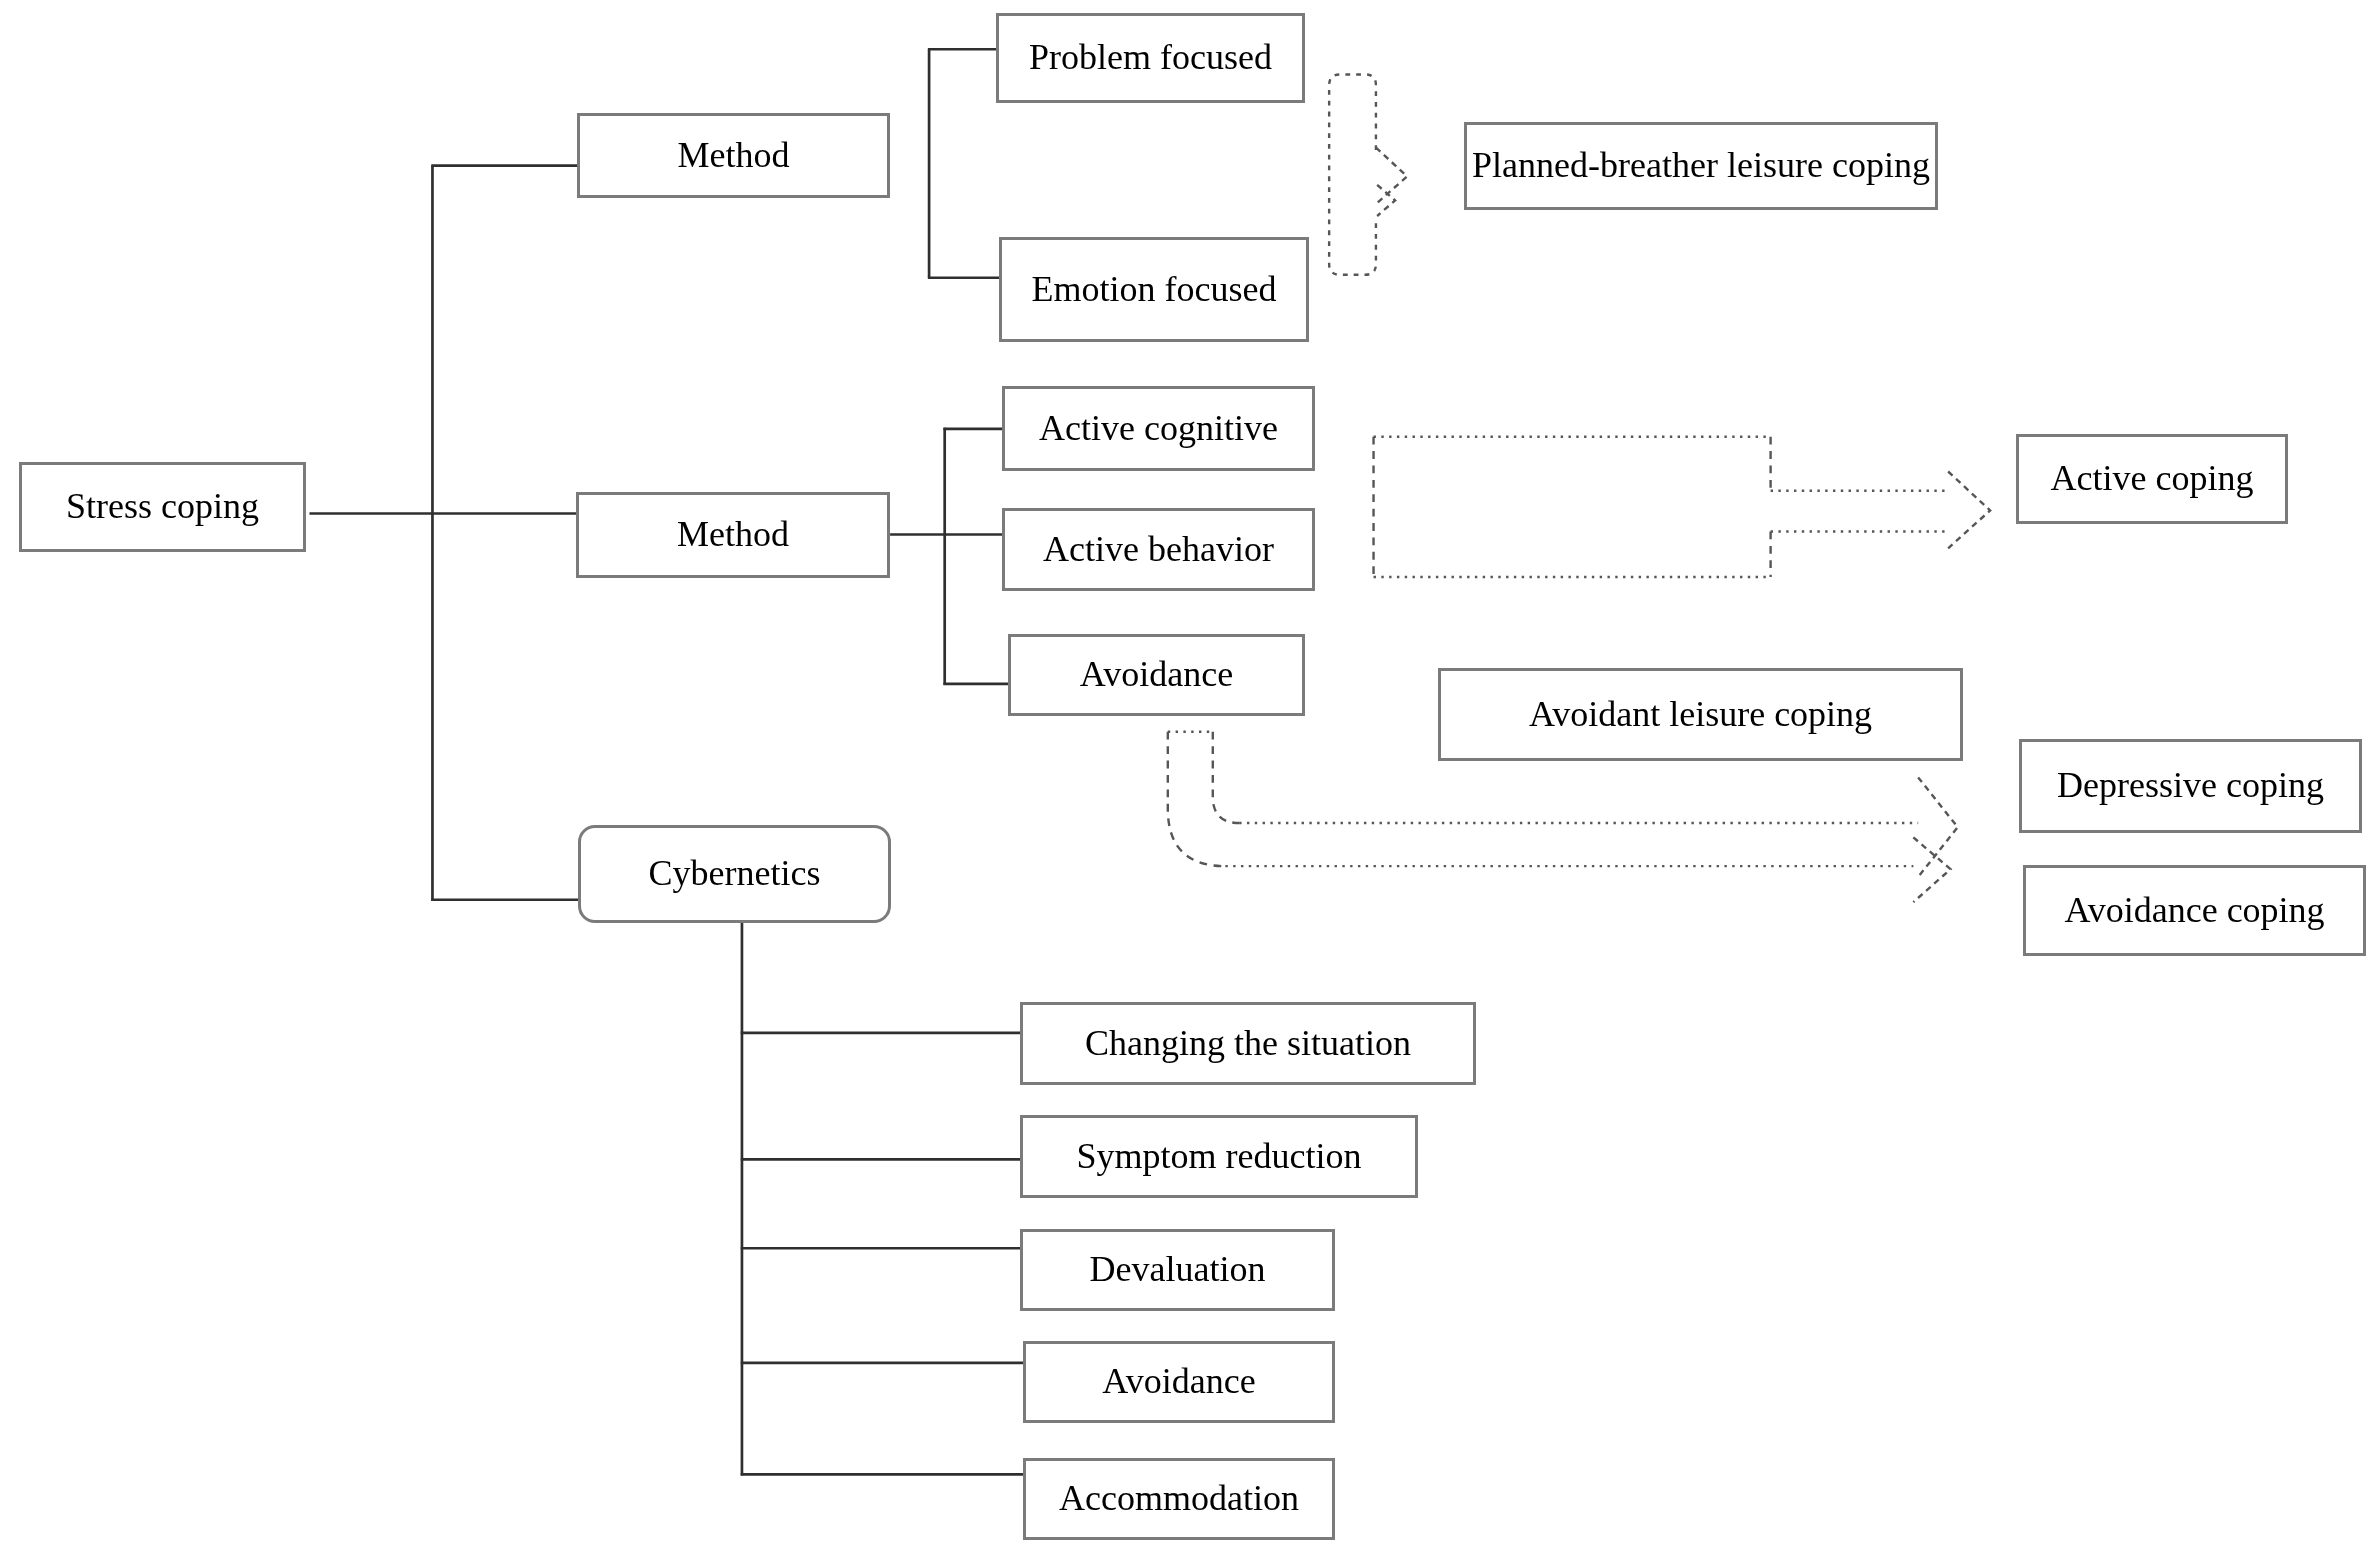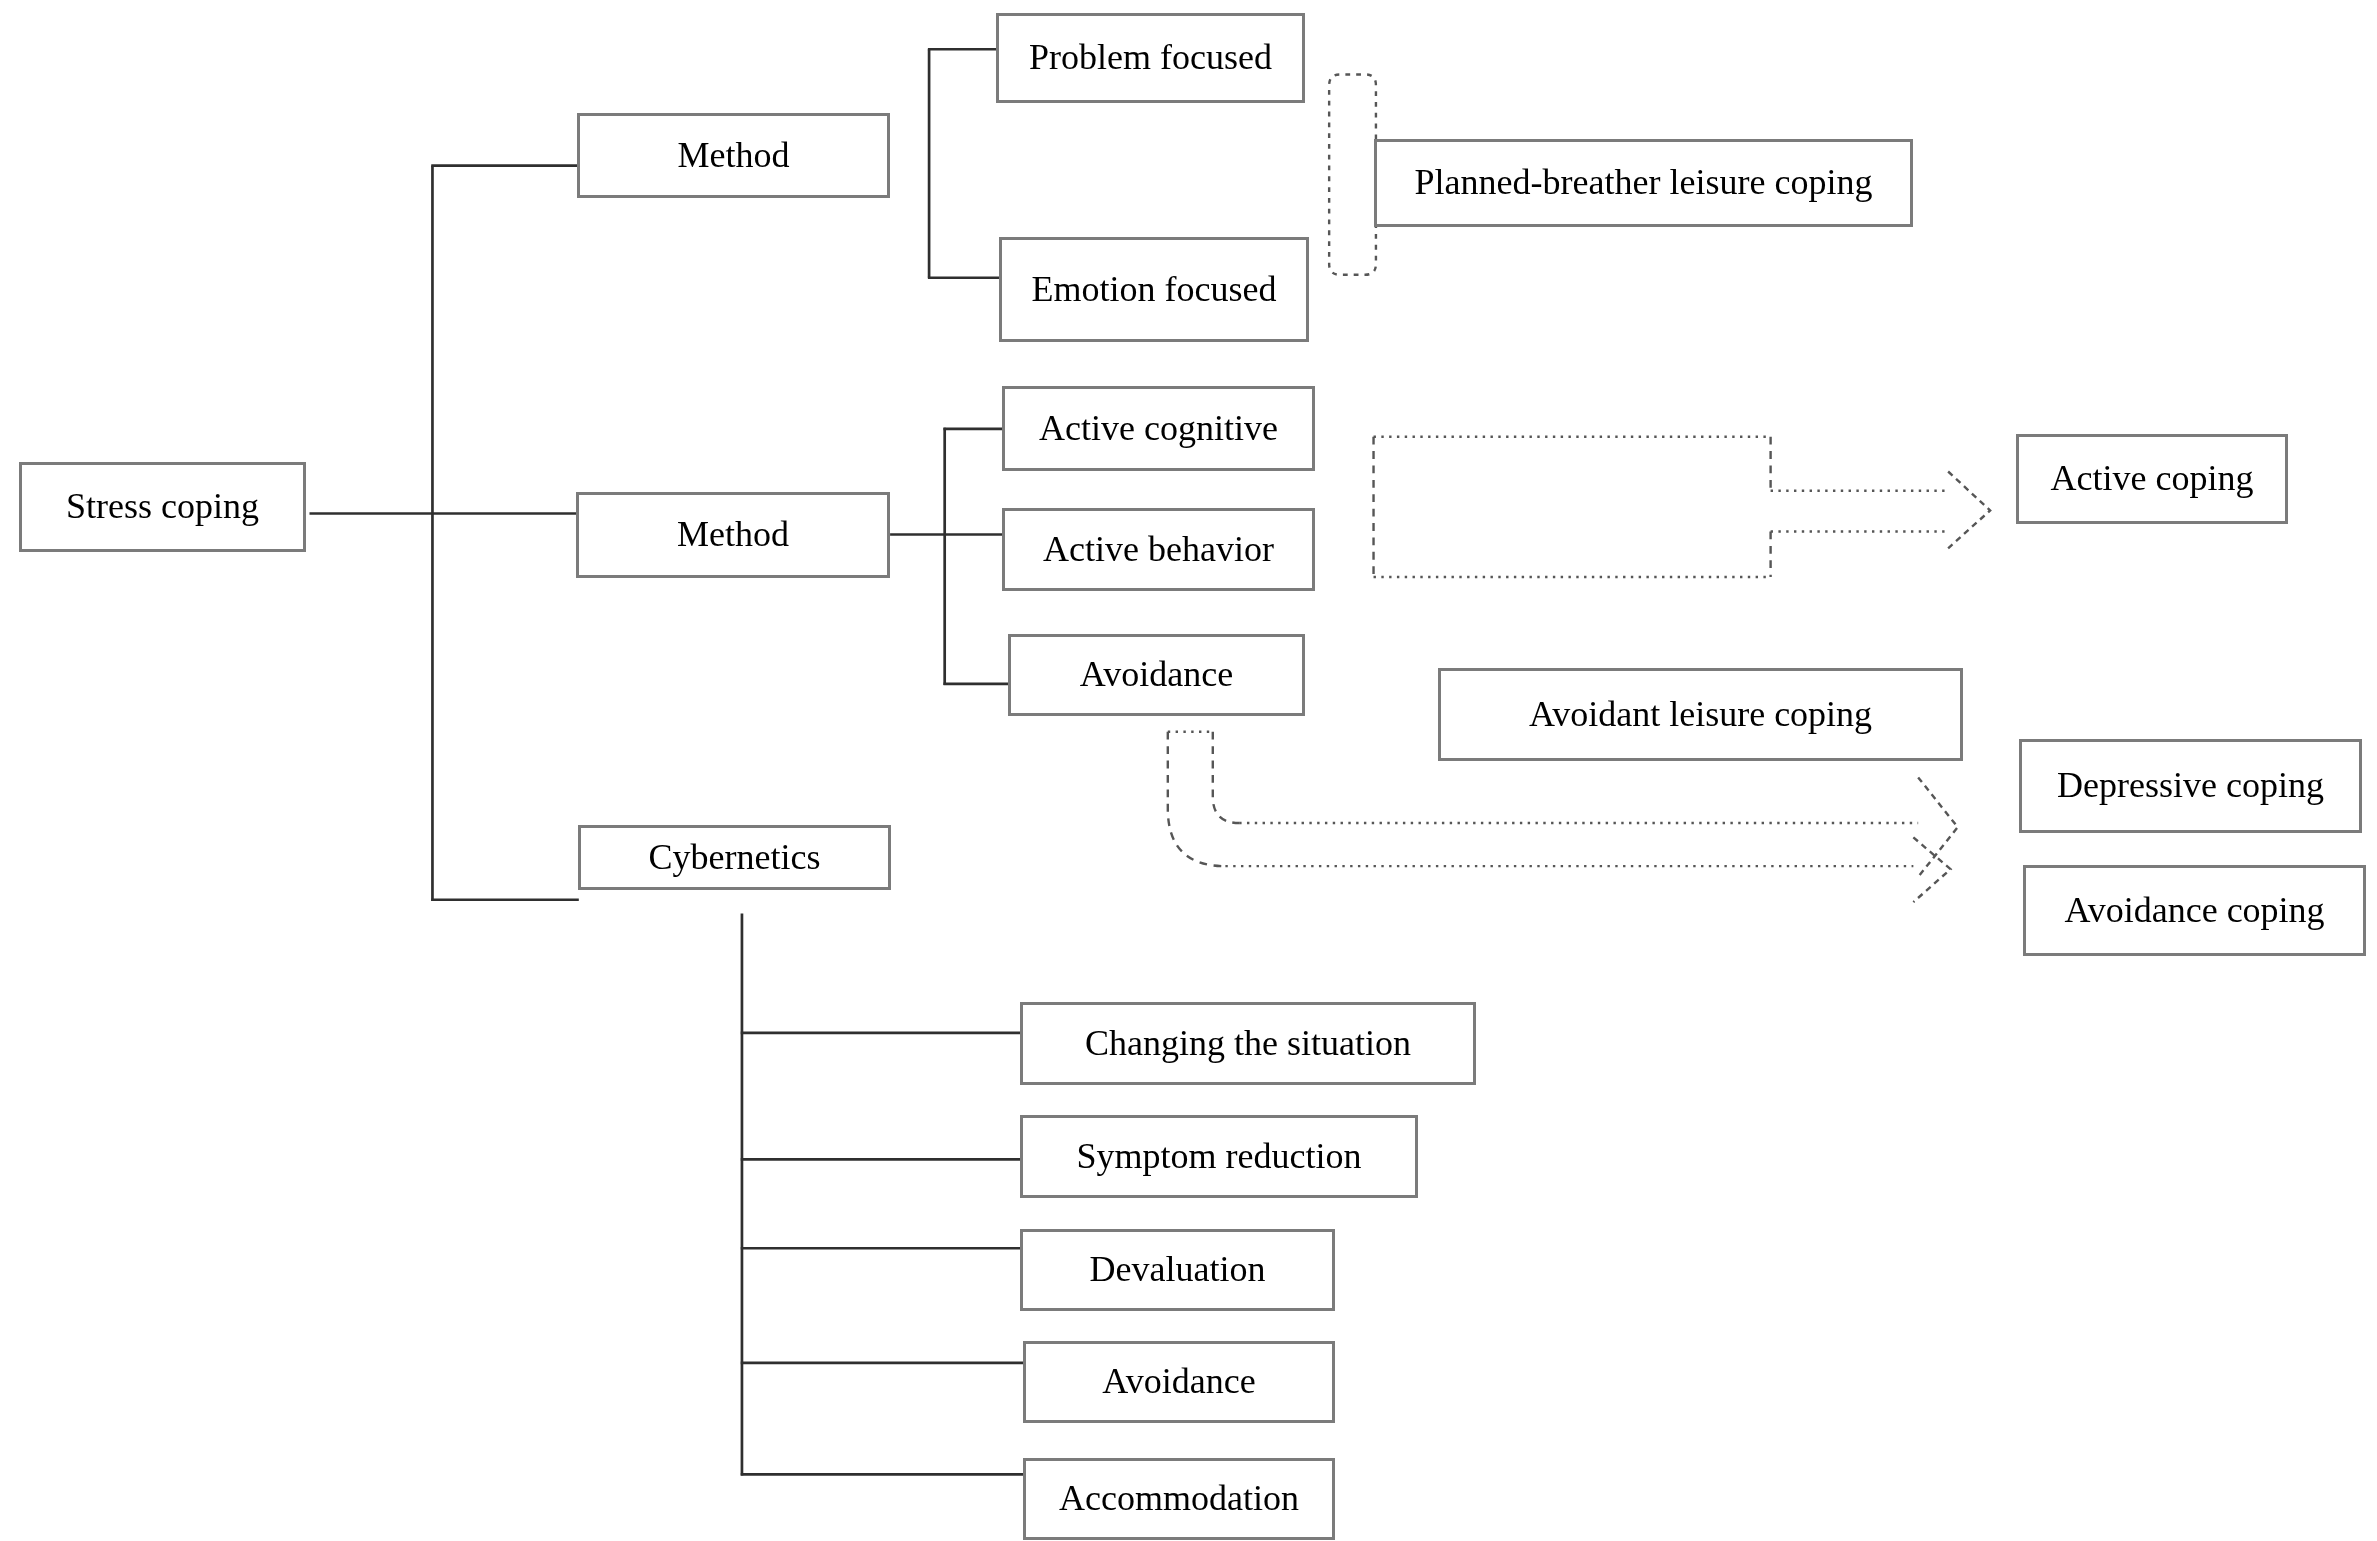--- a/index.html
+++ b/index.html
@@ -104,21 +104,21 @@
 
   <div class="node" style="left:577px;  top:113px;  width:313px; height:85px;">
       <span>Method</span>
     </div>
   <div class="node" style="left:996px; top:13.2px;   width:309px; height:90px;">
       <span>Problem focused</span>
     </div>
   <div class="node" style="left:999px; top:237px;  width:310px; height:105px;">
       <span>Emotion focused</span>
     </div>
-  <div class="node" style="left:1374px; top:122px;  width:539px; height:88px;margin-top:17px;">
+  <div class="node" style="left:1464px; top:122px;  width:474px; height:88px;">
       <span>Planned-breather leisure coping</span>
     </div>
 
   <div class="node" style="left:576px;  top:492px;  width:314px; height:86px;">
       <span>Method</span>
     </div>
   <div class="node" style="left:1002px; top:386px;  width:313px; height:85px;">
       <span>Active cognitive</span>
     </div>
   <div class="node" style="left:1002px; top:508px;  width:313px; height:83px;">
@@ -134,21 +134,21 @@
   <div class="node" style="left:1438px; top:668px; width:525px; height:93px;">
       <span>Avoidant leisure coping</span>
     </div>
   <div class="node" style="left:2019px; top:739px; width:343px; height:94px;">
       <span>Depressive coping</span>
     </div>
   <div class="node" style="left:2023px; top:865px; width:343px; height:91px;">
       <span>Avoidance coping</span>
     </div>
 
-  <div class="node" style="left:578px;  top:825px; width:313px; height:65px;">
+  <div class="node" style="left:578px;  top:825px; width:313px; height:98px;border-radius:17px;">
       <span>Cybernetics</span>
     </div>
   <div class="node" style="left:1020px; top:1002px; width:456px; height:83px;">
       <span>Changing the situation</span>
     </div>
   <div class="node" style="left:1020px; top:1115px; width:398px; height:83px;">
       <span>Symptom reduction</span>
     </div>
   <div class="node" style="left:1020px; top:1229px; width:315px; height:82px;">
       <span>Devaluation</span>

